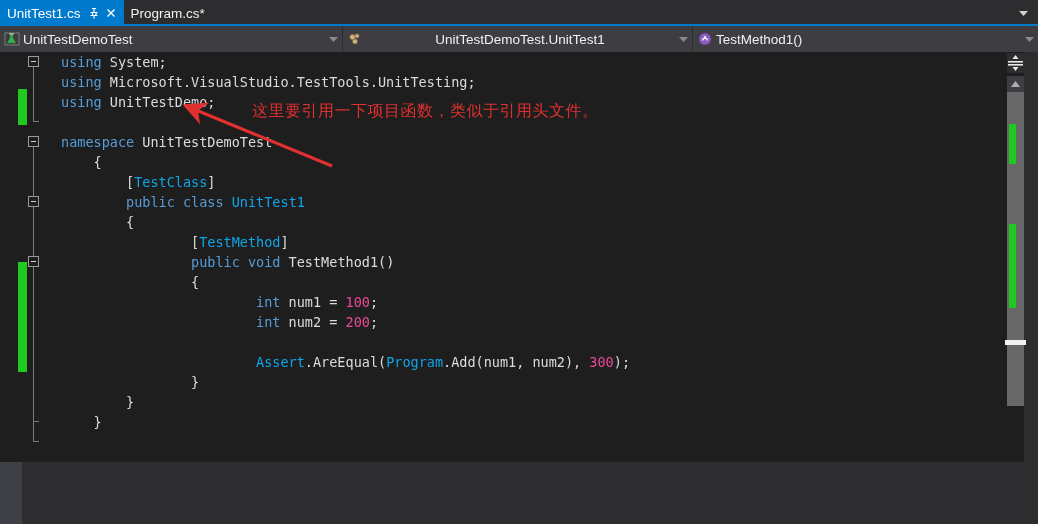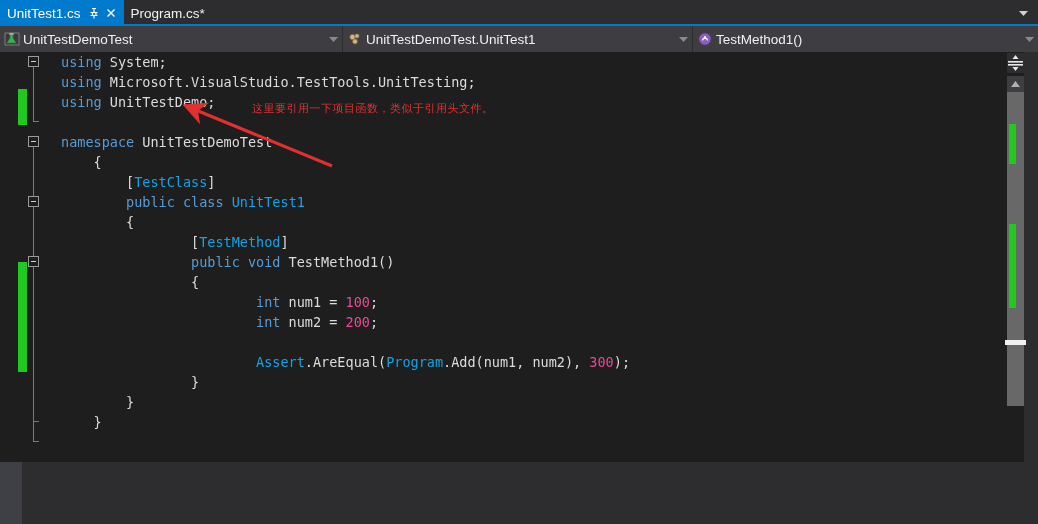--- a/index.html
+++ b/index.html
@@ -91,21 +91,21 @@
     display: flex;
     align-items: center;
     box-sizing: border-box;
     border-right: 1px solid #2d2d30;
     background: #3e3e42;
     padding-left: 4px;
     position: relative;
     overflow: hidden;
   }
   .navcombo.c1 { width: 343px; }
-  .navcombo.c2 { width: 350px; }
+  .navcombo.c2 { width: 350px; text-align: center; }
   .navcombo.c3 { width: 345px; border-right: none; }
   .navcombo .nclabel {
     font-size: 13.5px;
     color: #f1f1f1;
     white-space: nowrap;
     padding-left: 3px;
     flex: 1 1 auto;
     overflow: hidden;
   }
   .navcombo .ncarrow {
@@ -251,21 +251,21 @@
   .annot-layer {
     position: absolute;
     left: 0; top: 0;
     width: 1038px; height: 524px;
     pointer-events: none;
   }
   .annot-text {
     position: absolute;
     left: 252px; top: 101px;
     font-family: "DejaVu Sans", sans-serif;
-    font-size: 11px;
+    font-size: 16px;
     color: #e03030;
     white-space: nowrap;
     letter-spacing: 0.5px;
   }
 </style>
 </head>
 <body>
 
 <div id="app">
 

